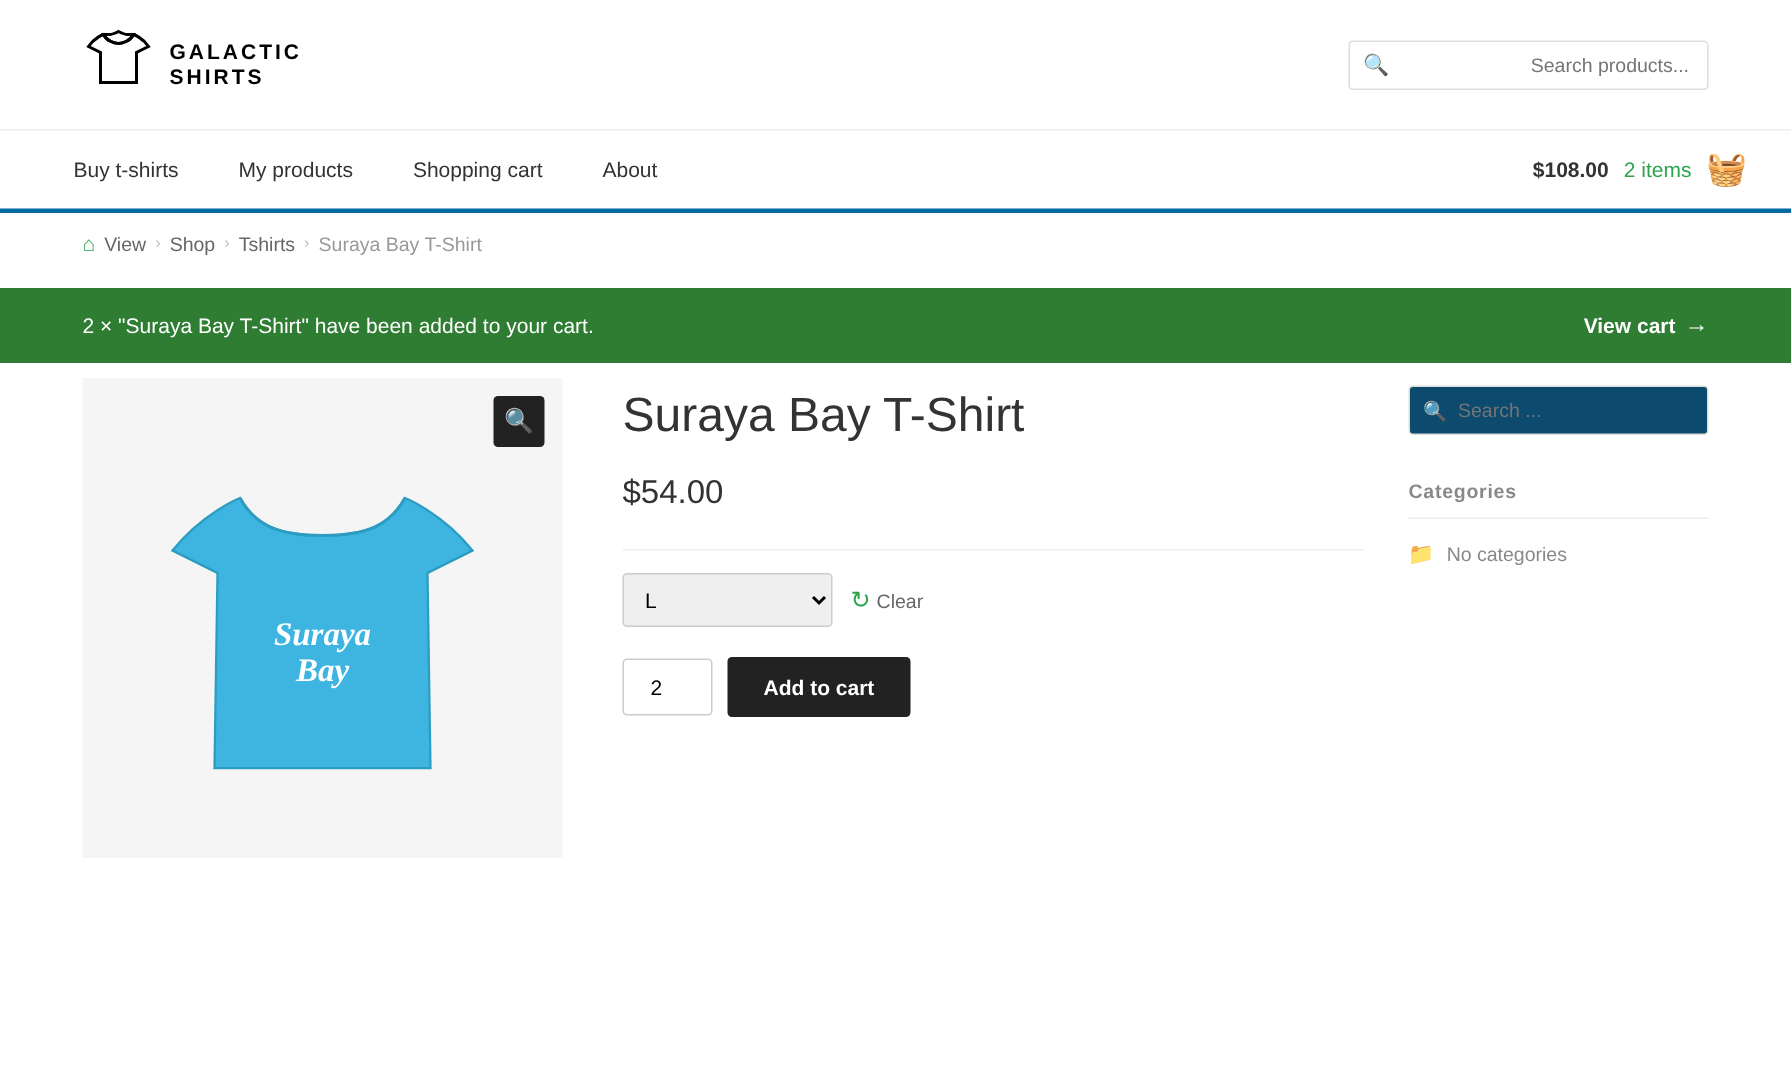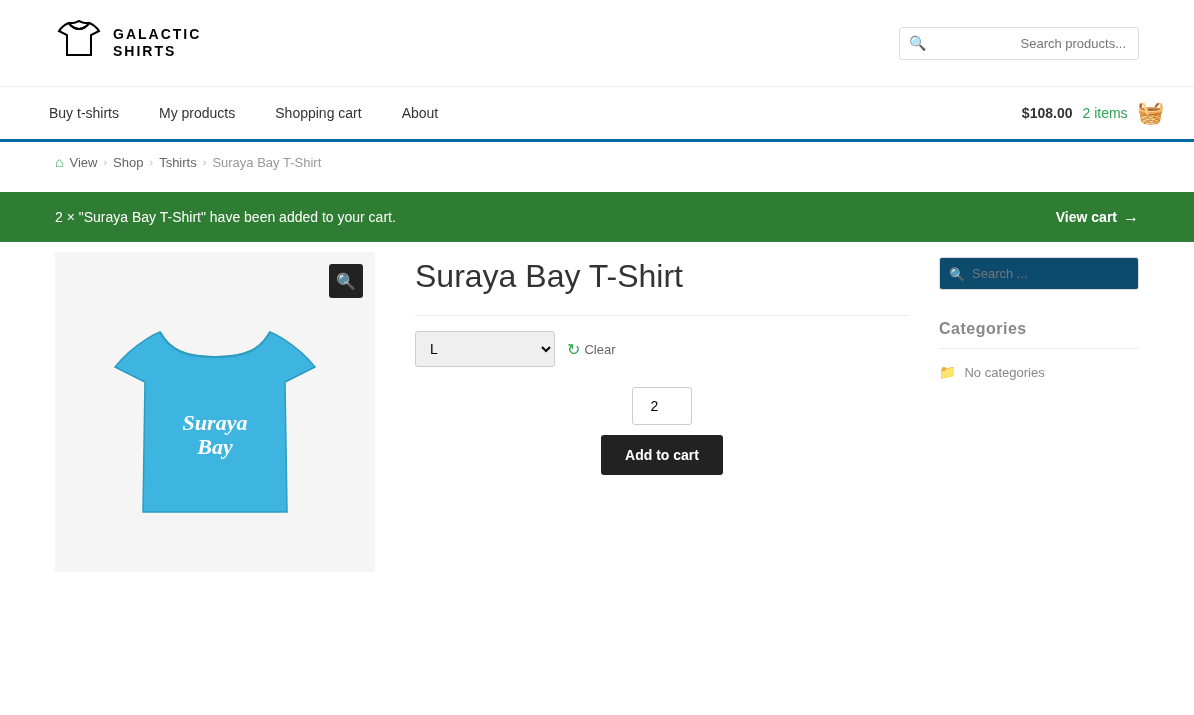--- a/index.html
+++ b/index.html
@@ -51,30 +51,30 @@
     
     .product-details { flex: 1; padding-top: 5px; }
     .product-title { font-size: 32px; font-weight: 300; color: #333; margin-bottom: 20px; line-height: 1.2; }
     .product-price { font-size: 22px; color: #333; margin-bottom: 25px; }
     .divider { border: none; border-top: 1px solid #eee; margin: 15px 0; }
     .size-label { font-size: 14px; color: #333; margin-bottom: 8px; }
     .size-row { display: flex; align-items: center; gap: 12px; margin-bottom: 20px; }
     .size-select { padding: 8px 30px 8px 10px; border: 1px solid #ccc; border-radius: 3px; font-size: 14px; appearance: auto; width: 140px; }
     .clear-btn { background: none; border: none; color: #666; cursor: pointer; font-size: 13px; display: flex; align-items: center; gap: 4px; }
     .clear-icon { color: #2ea44f; font-size: 16px; }
-    .add-to-cart-row { display: flex; align-items: center; gap: 10px; flex-direction: column; }
+    .add-to-cart-row { display: flex; align-items: center; gap: 10px; }
     .qty-input { width: 60px; padding: 10px; border: 1px solid #ccc; border-radius: 3px; font-size: 14px; text-align: center; }
     .add-to-cart-btn { background: #222; color: #fff; border: none; padding: 12px 24px; font-size: 14px; font-weight: bold; cursor: pointer; border-radius: 3px; }
 
     
     .sidebar { width: 200px; min-width: 200px; padding-top: 5px; }
     .sidebar-search { position: relative; width: 100%; margin-bottom: 30px; }
     .sidebar-search input { width: 100%; padding: 8px 12px 8px 32px; border: 1px solid #ddd; border-radius: 3px; font-size: 13px; color: #999; background: #0c4a6e; }
     .sidebar-search-icon { position: absolute; left: 10px; top: 50%; transform: translateY(-50%); color: #999; font-size: 13px; }
-    .categories-title { font-size: 16px; font-weight: bold; color: #888; margin-bottom: 10px; letter-spacing: 0.5px; }
+    .categories-title { font-size: 13px; font-weight: bold; color: #888; margin-bottom: 10px; letter-spacing: 0.5px; }
     .categories-divider { border: none; border-top: 1px solid #eee; margin-bottom: 15px; }
     .no-categories { display: flex; align-items: center; gap: 8px; color: #888; font-size: 13px; }
     .folder-icon { font-size: 14px; color: #888; }
   </style>
 </head>
 <body>
 
 <div class="header">
   <a class="logo" href="#">
     <span class="logo-icon">
@@ -144,20 +144,21 @@
           <path d="M210 85 L180 100" fill="none" stroke="#2d9cc0" stroke-width="1"></path>
 
           <text x="110" y="148" text-anchor="middle" font-family="Georgia, serif" font-style="italic" font-size="22" fill="white" font-weight="bold">Suraya</text>
           <text x="110" y="172" text-anchor="middle" font-family="Georgia, serif" font-style="italic" font-size="22" fill="white" font-weight="bold">Bay</text>
         </svg>
       </div>
     </div>
 
     <div class="product-details">
       <h1 class="product-title">Suraya Bay T-Shirt</h1>
+      <p class="product-price">$54.00</p>
       <hr class="divider">
       <div class="size-row">
         <select class="size-select">
           <option value="S">S</option>
           <option value="M">M</option>
           <option value="L" selected="">L</option>
           <option value="XL">XL</option>
           <option value="XXL">XXL</option>
         </select>
         <button class="clear-btn">

